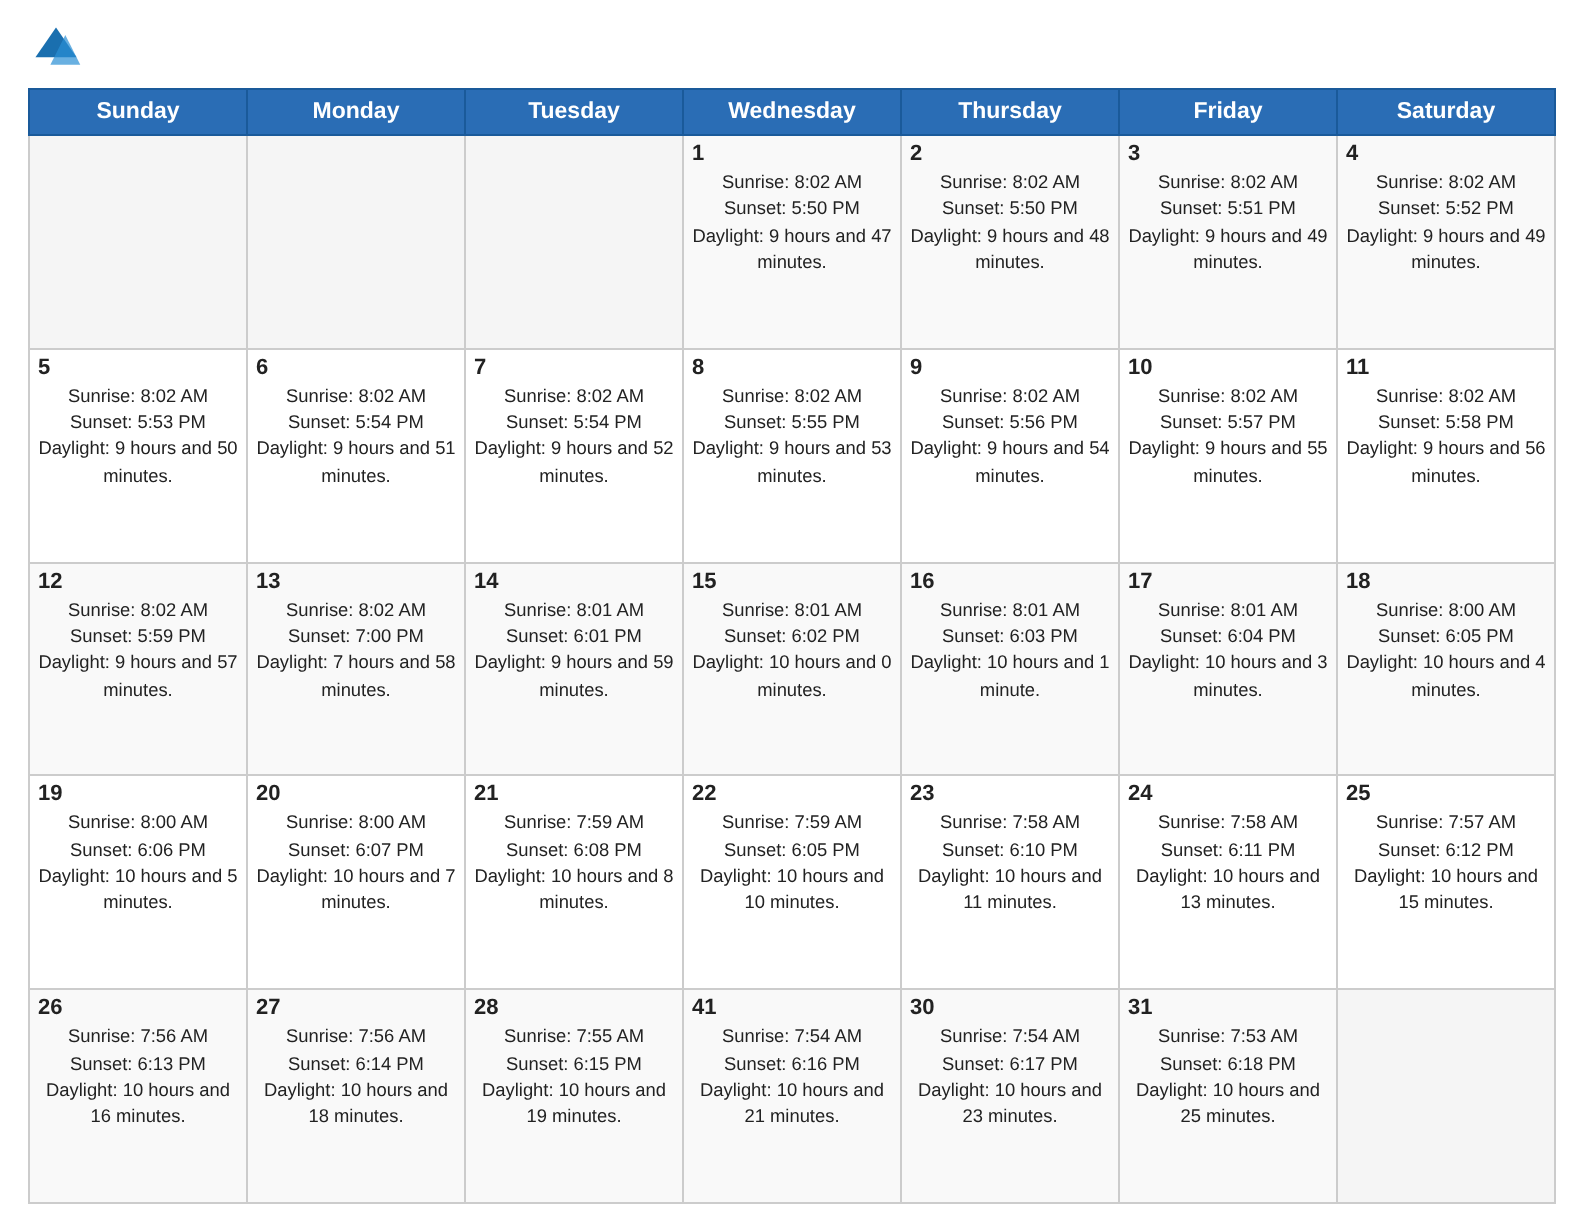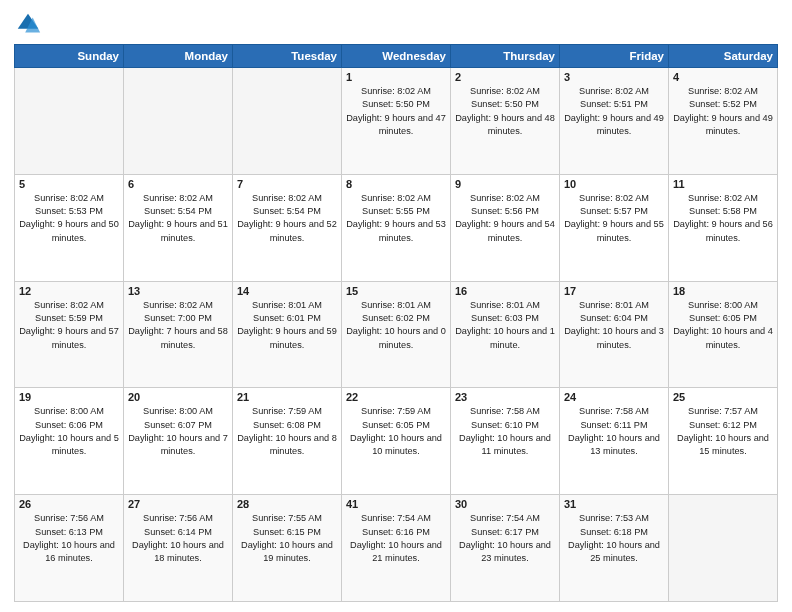--- a/index.html
+++ b/index.html
@@ -65,21 +65,21 @@
       border-collapse: collapse;
       flex: 1;
       table-layout: fixed;
     }
     .calendar thead tr th {
       background: #2a6db5;
       color: #fff;
       font-size: 11.5px;
       font-weight: bold;
       padding: 5px 4px;
-      text-align: right;
+      text-align: center;
       border: 1px solid #1a5a9a;
       margin-left: 12px;
     }
     .calendar tbody tr td {
       vertical-align: top;
       border: 1px solid #ccc;
       padding: 3px 4px;
       font-size: 9.2px;
       color: #222;
       height: 88px;

